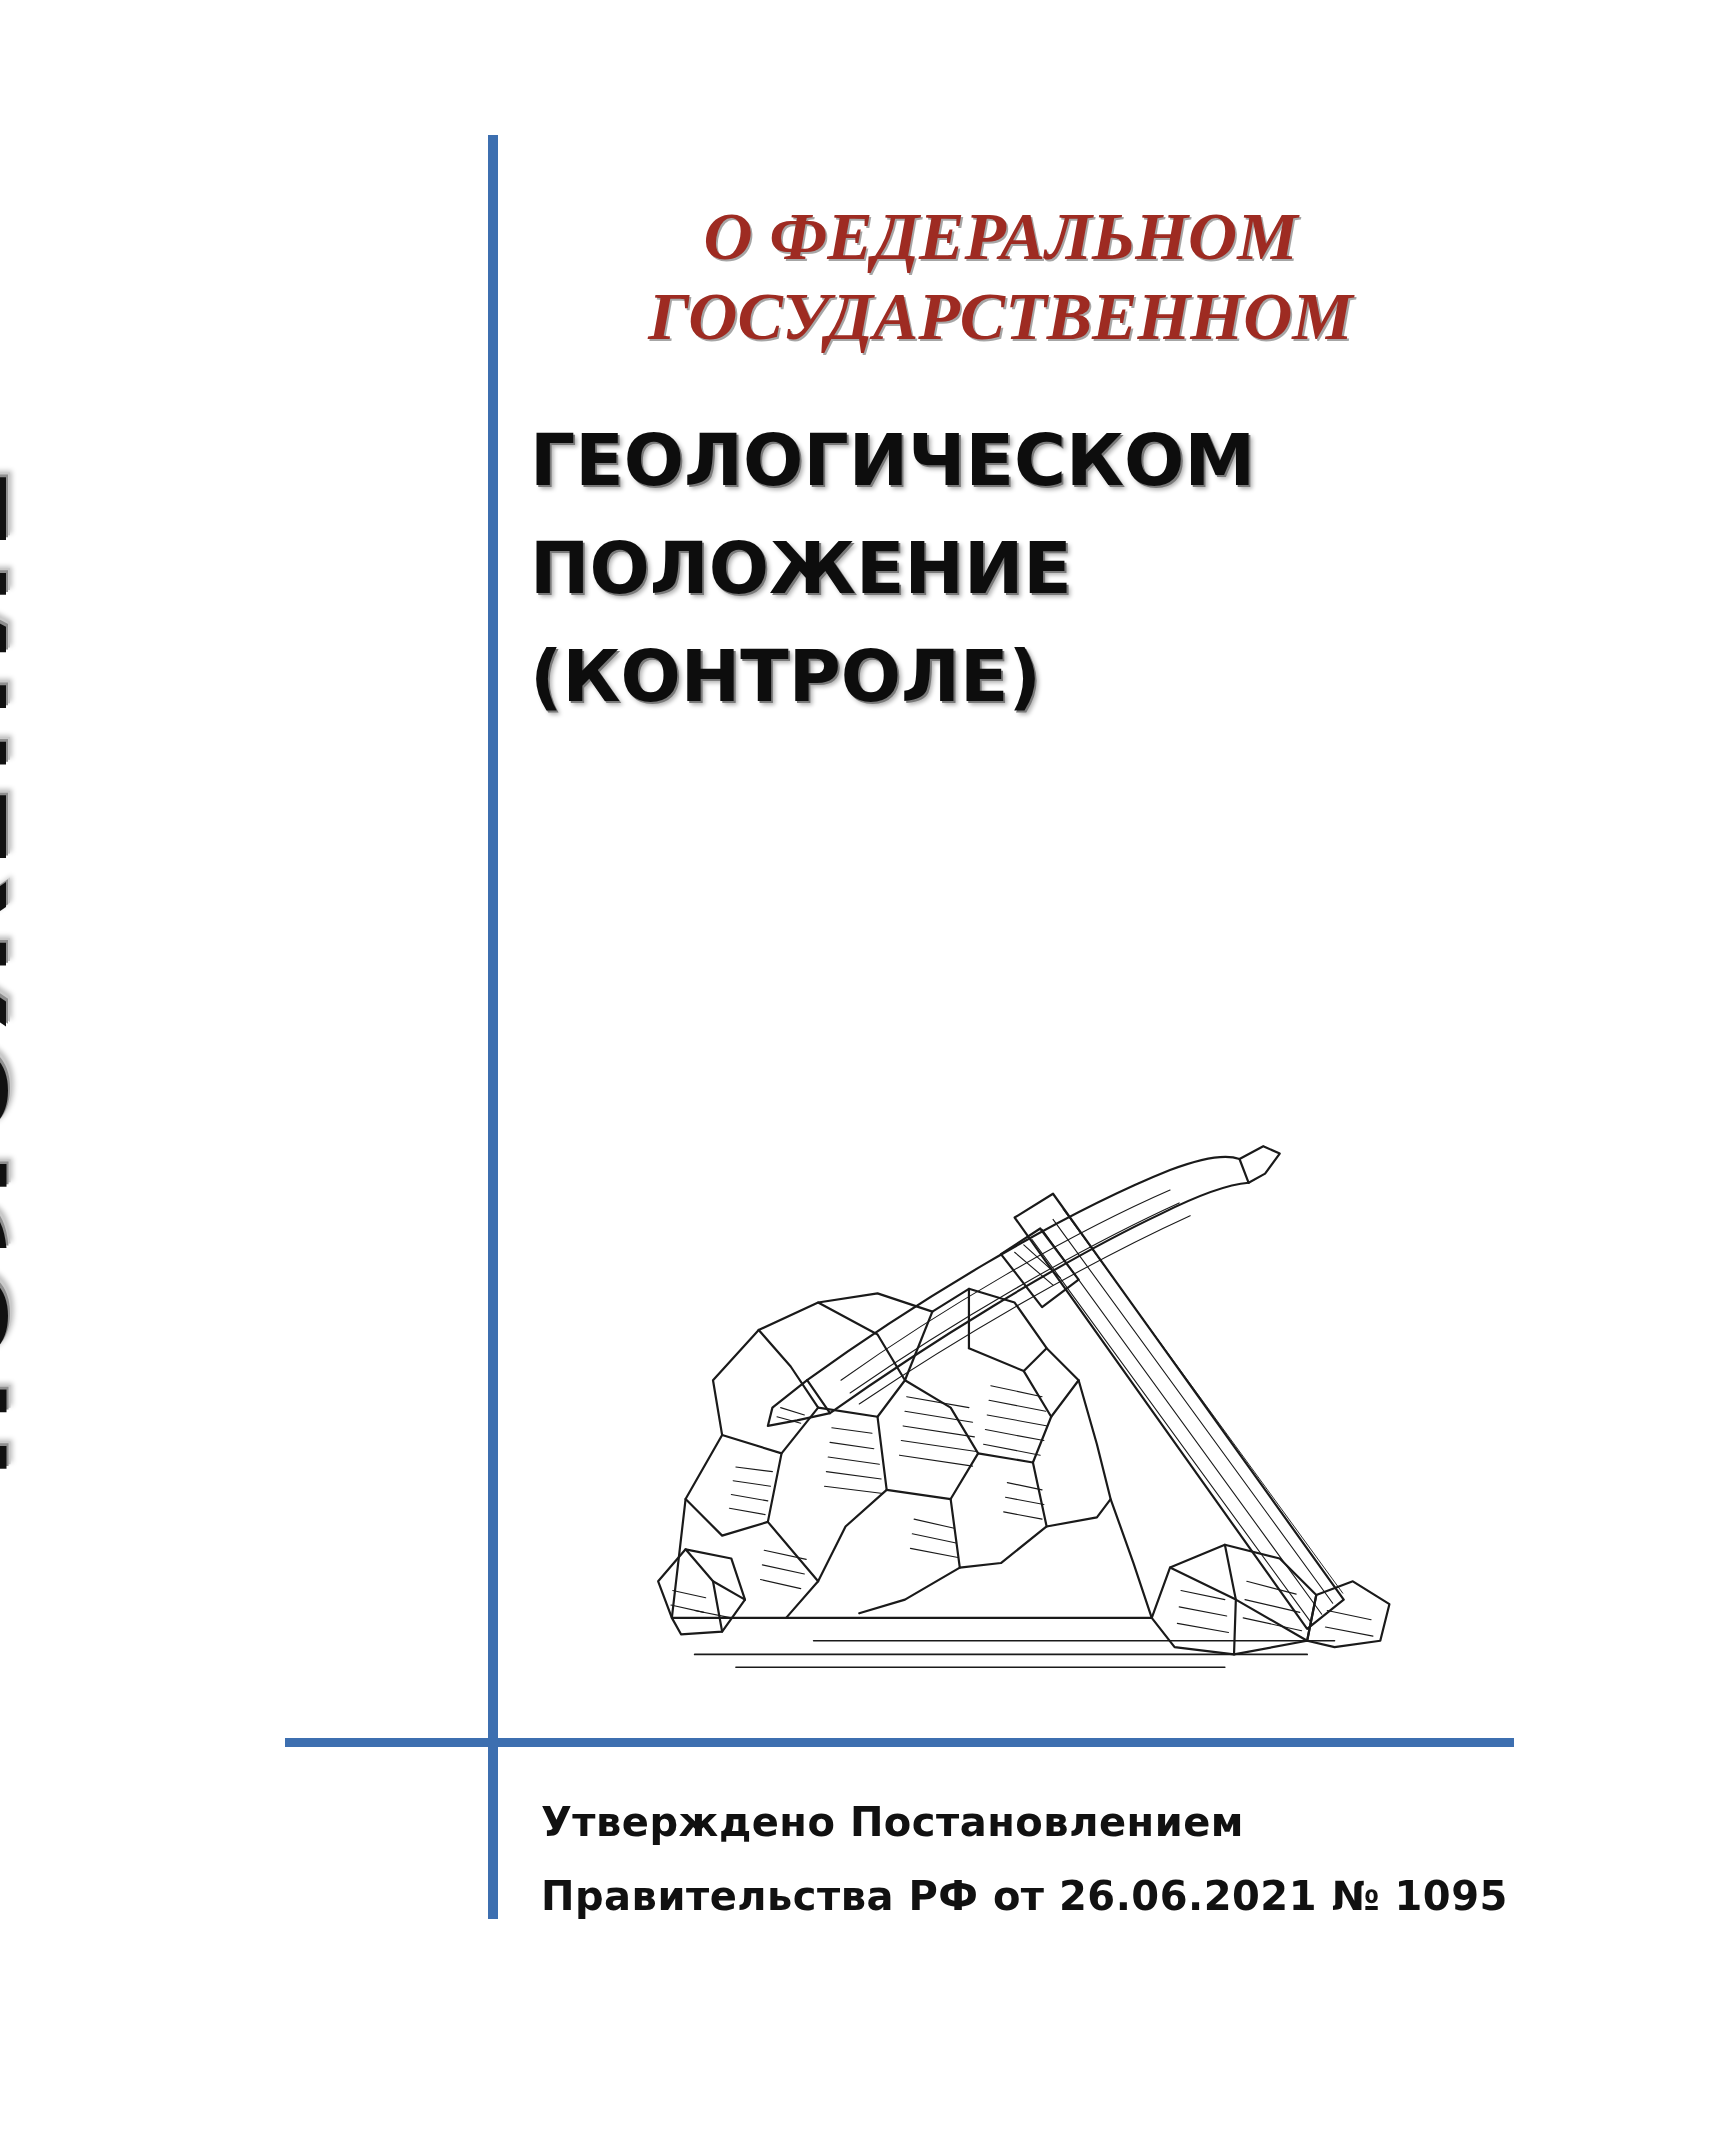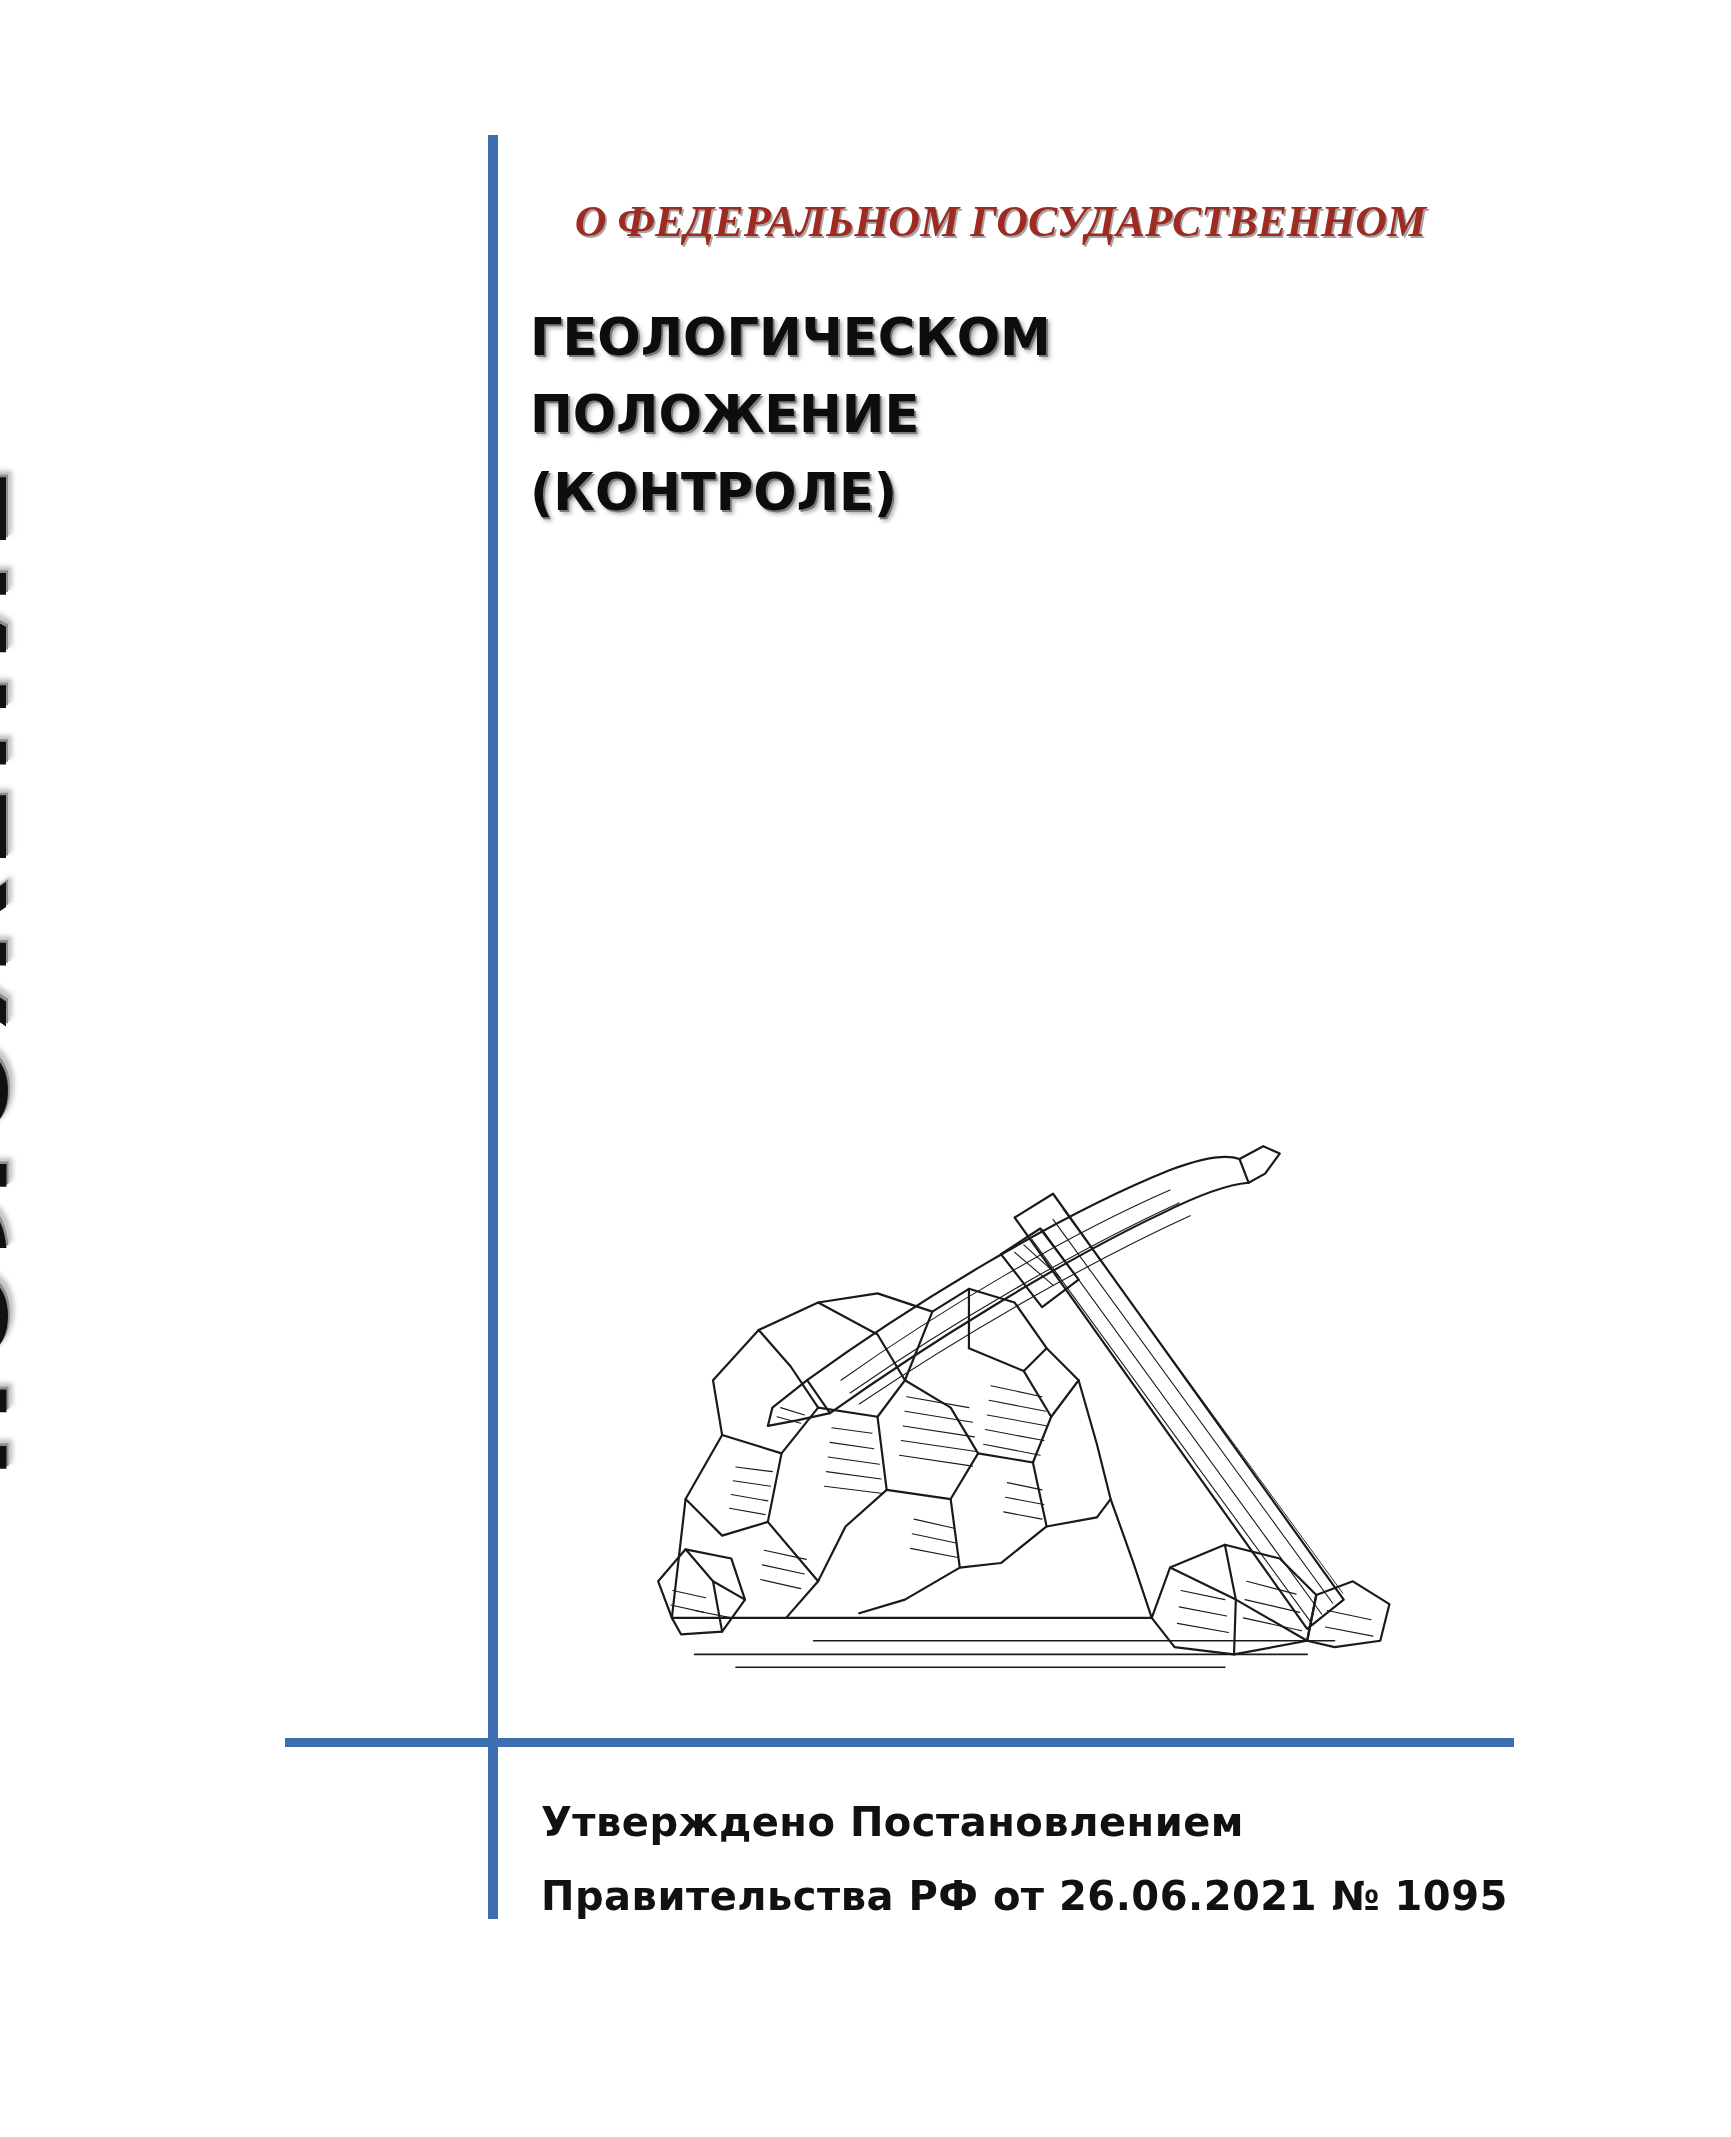--- a/index.html
+++ b/index.html
@@ -73,32 +73,32 @@
   .title-block {
     position: absolute;
     left: 530px;
     top: 196px;
     width: 941px;
   }
   .title-red {
     font-family: "Liberation Serif", serif;
     font-style: italic;
     font-weight: 700;
-    font-size: 44px;
+    font-size: 68px;
     line-height: 1.18;
     color: #9e2b22;
     text-align: center;
     text-shadow: 1.8px 1.8px 0 rgba(0,0,0,0.35);
     margin: 0;
   }
   .title-black {
     margin: 51px 0 0 0;
     font-family: "DejaVu Sans", sans-serif;
     font-weight: 700;
-    font-size: 51px;
+    font-size: 71px;
     line-height: 1.52;
     color: #0d0d0d;
     text-align: left;
     text-shadow:
       1.8px 1.8px 0 #7a7a7a,
       3.7px 3.7px 4.6px rgba(0,0,0,0.30);
     letter-spacing: 0px;
   }
   .title-black .ln { display: block; }
 

